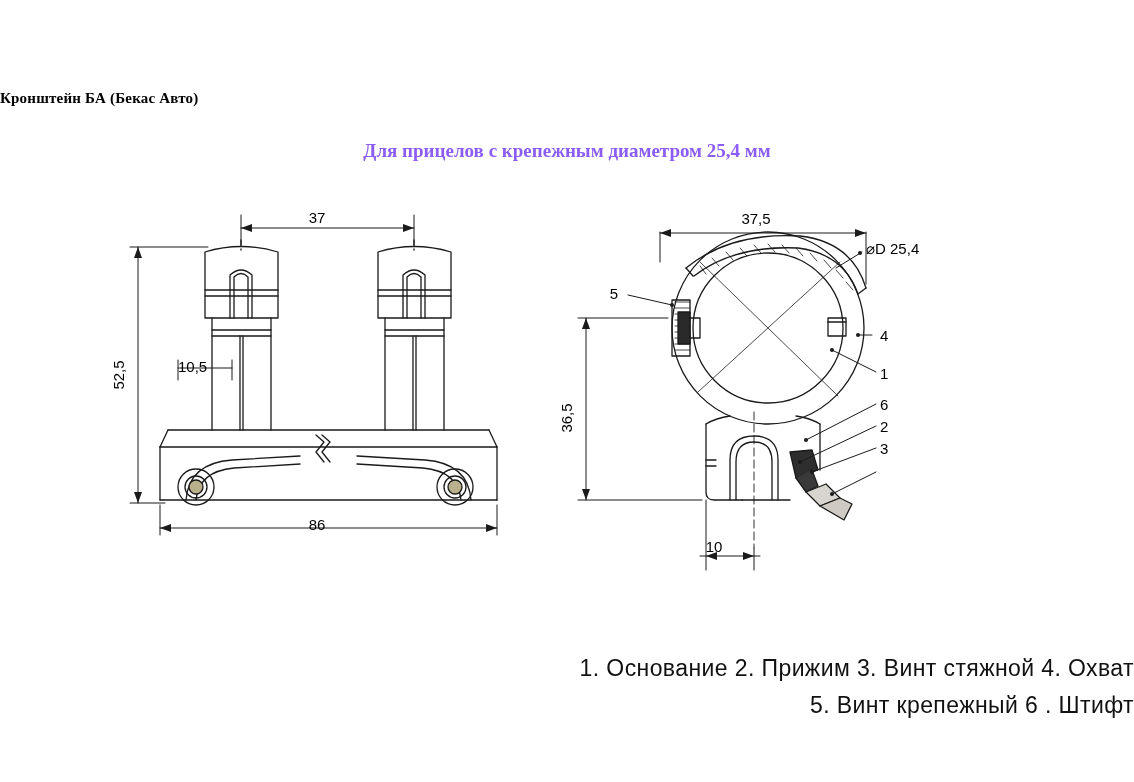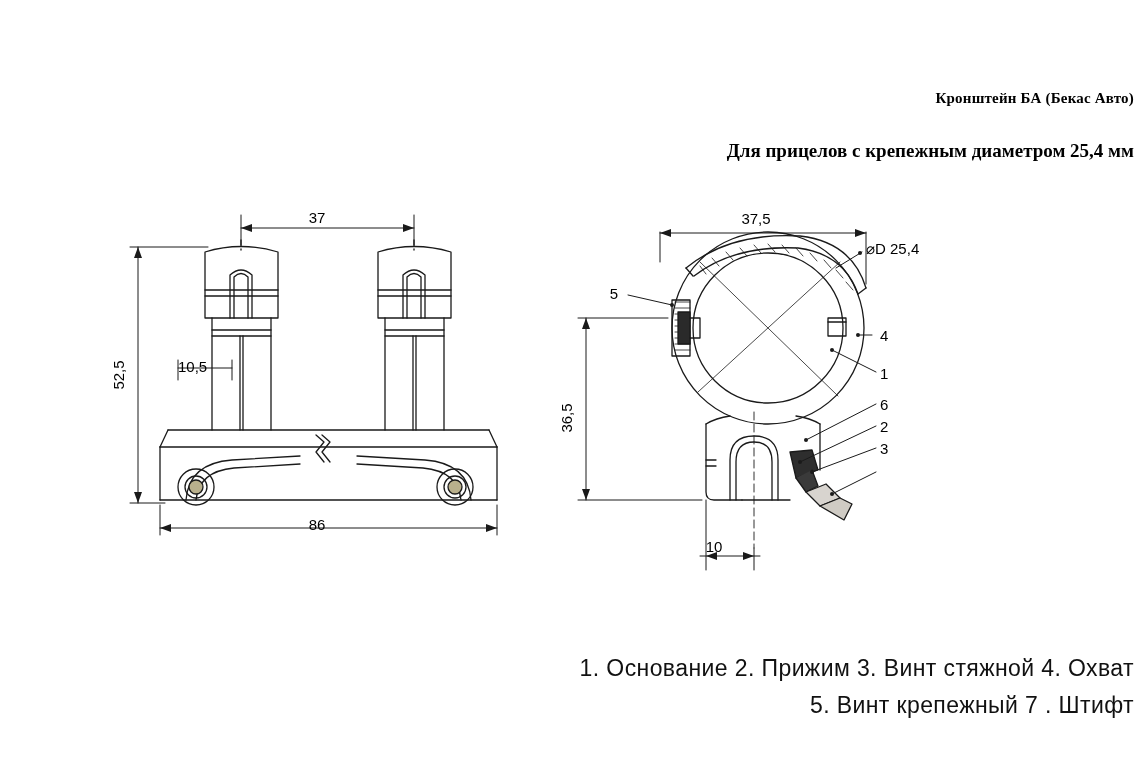--- a/index.html
+++ b/index.html
@@ -13,37 +13,37 @@
     height: 782px;
     background: #ffffff;
     font-family: "Liberation Serif", serif;
     overflow: hidden;
   }
   .title-1 {
     position: absolute;
     left: 0;
     top: 90px;
     width: 1134px;
-    text-align: right;
+    text-align: left;
     font-family: "Liberation Serif", serif;
     font-weight: bold;
     font-size: 15px;
     color: #000;
     letter-spacing: 0.2px;
   }
   .title-2 {
     position: absolute;
     left: 0;
     top: 140px;
     width: 1134px;
-    text-align: right;
+    text-align: center;
     font-family: "Liberation Serif", serif;
     font-weight: bold;
     font-size: 19px;
-    color: #000000;
+    color: #8b5cf6;
   }
   .legend {
     position: absolute;
     left: 0;
     width: 1134px;
     text-align: right;
     font-family: "Liberation Sans", sans-serif;
     font-size: 23px;
     color: #111;
     letter-spacing: 0.4px;
@@ -263,15 +263,15 @@
 
     <text class="lead-text" x="614" y="299" text-anchor="middle">5</text>
     <text class="lead-text" x="880" y="341" text-anchor="start">4</text>
     <text class="lead-text" x="880" y="379" text-anchor="start">1</text>
     <text class="lead-text" x="880" y="410" text-anchor="start">6</text>
     <text class="lead-text" x="880" y="432" text-anchor="start">2</text>
     <text class="lead-text" x="880" y="454" text-anchor="start">3</text>
   </svg>
 
   <div class="legend legend-1">1. Основание   2. Прижим  3. Винт стяжной  4. Охват</div>
-  <div class="legend legend-2">5. Винт крепежный  7 . Штифт</div>
+  <div class="legend legend-2">5. Винт крепежный  6 . Штифт</div>
 
 </div>
 
 </body></html>

